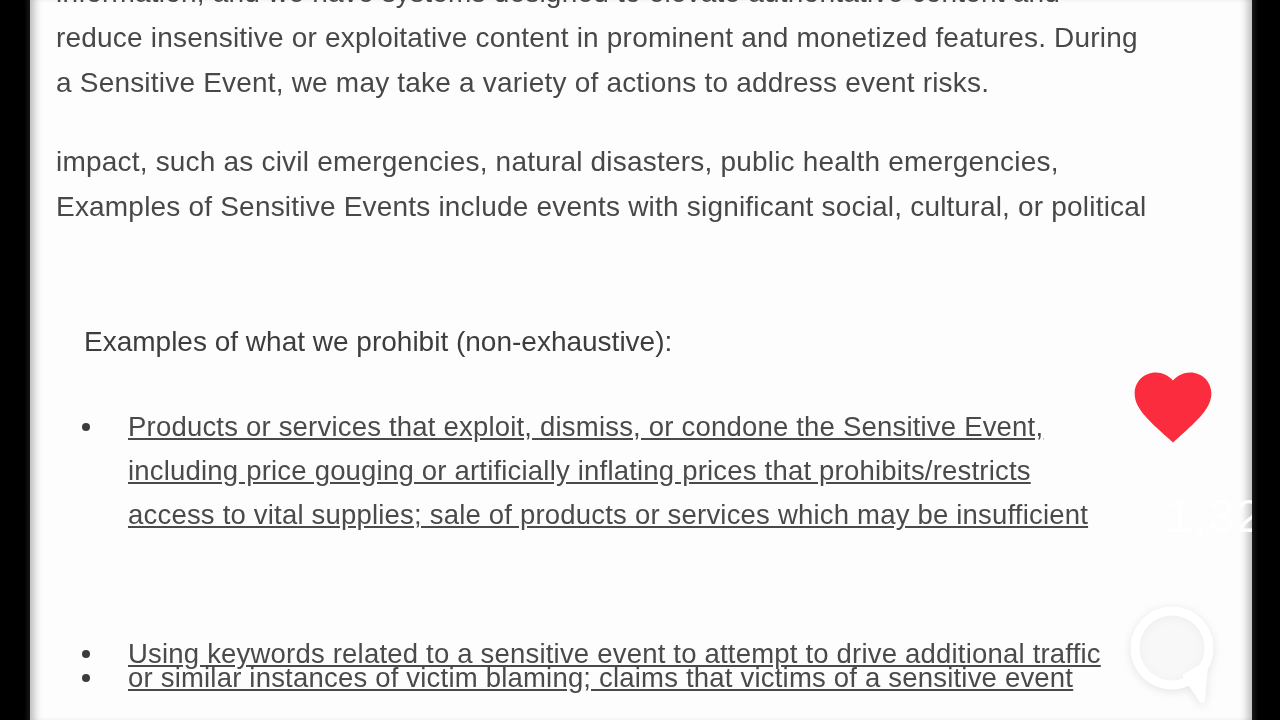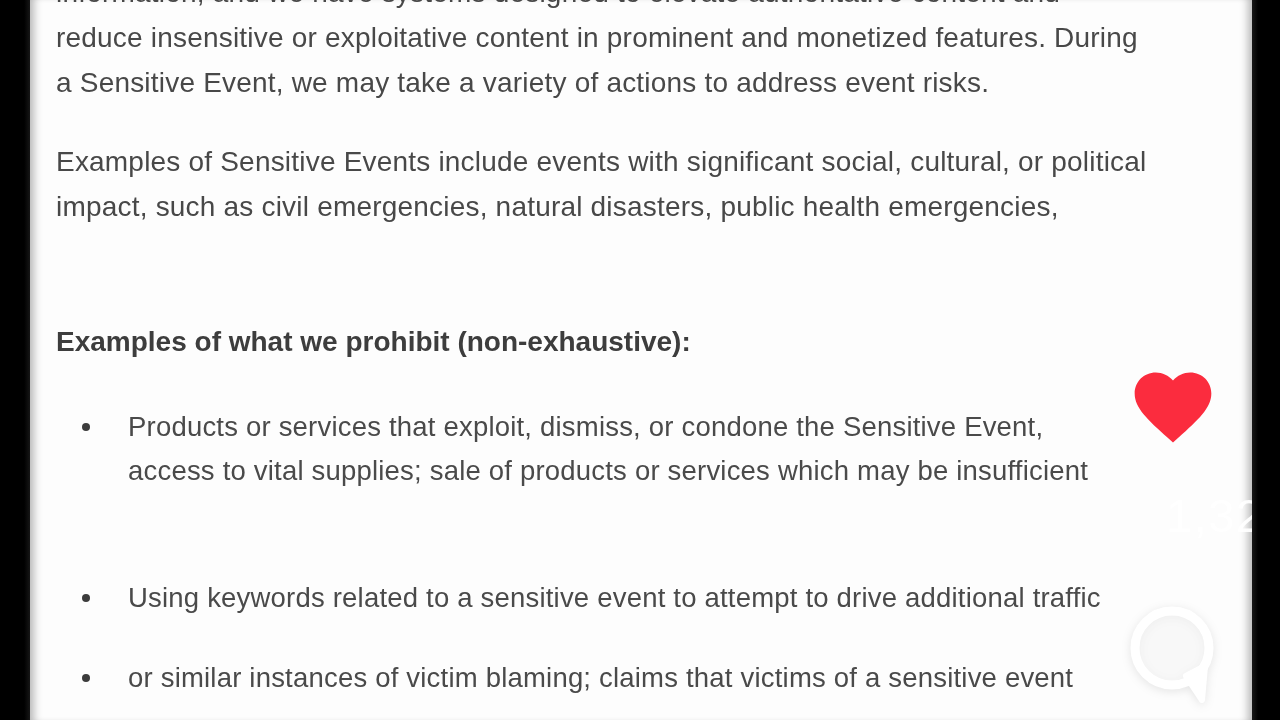--- a/index.html
+++ b/index.html
@@ -31,30 +31,30 @@
     color: #484848;
     filter: blur(0.5px);
   }
   .doc-line {
     font-size: 28px; line-height: 45px; white-space: nowrap;
     letter-spacing: 0.2px;
   }
   .para-top   { top: -30px; }
   .para-mid   { top: 139px; }
   .heading-block { top: 319px; }
-  .heading-line { font-size: 28px; line-height: 45px; font-weight: bold; color: #3d3d3d; white-space: nowrap; }
+  .heading-line { font-size: 28px; line-height: 45px; font-weight: normal; color: #3d3d3d; white-space: nowrap; margin-left: 28px; }
 
-  .bullet-row { position: absolute; left: 0; right: 0; padding-left: 98px; padding-right: 10px; color: #4a4a4a; filter: blur(0.5px); }
+  .bullet-row { position: absolute; left: 0; right: 0; padding-left: 98px; padding-right: 10px; color: #4a4a4a; filter: blur(0.5px); text-decoration: underline; }
   .bullet-row .doc-line { font-size: 27.5px; line-height: 44px; }
   .bullet-dot {
     position: absolute; left: 52px; top: 18px;
     width: 8px; height: 8px; border-radius: 50%; background: #3c3c3c;
   }
   .bullet-1 { top: 405px; }
-  .bullet-2 { top: 576px; }
+  .bullet-2 { top: 632px; }
   .bullet-3 { top: 656px; }
 
   .like-heart {
     position: absolute; left: 1097px; top: 361px; width: 92px; height: 84px;
     z-index: 6; cursor: pointer;
   }
   .like-count {
     position: absolute; left: 1096px; top: 490px; z-index: 6;
     font-size: 47px; line-height: 52px;
     color: rgba(255,255,255,0.92);
@@ -75,31 +75,32 @@
 
   <div class="stage">
 
     <div class="doc-block para-top">
       <div class="doc-line">information, and we have systems designed to elevate authoritative content and</div>
       <div class="doc-line">reduce insensitive or exploitative content in prominent and monetized features. During</div>
       <div class="doc-line">a Sensitive Event, we may take a variety of actions to address event risks.</div>
     </div>
 
     <div class="doc-block para-mid">
+      <div class="doc-line">impact, such as civil emergencies, natural disasters, public health emergencies,</div>
       <div class="doc-line">Examples of Sensitive Events include events with significant social, cultural, or political</div>
-      <div class="doc-line">impact, such as civil emergencies, natural disasters, public health emergencies,</div>
     </div>
 
     <div class="doc-block heading-block">
       <div class="heading-line">Examples of what we prohibit (non-exhaustive):</div>
     </div>
 
     <div class="bullet-row bullet-1">
       <span class="bullet-dot"></span>
       <div class="doc-line">Products or services that exploit, dismiss, or condone the Sensitive Event,</div>
+      <div class="doc-line">including price gouging or artificially inflating prices that prohibits/restricts</div>
       <div class="doc-line">access to vital supplies; sale of products or services which may be insufficient</div>
     </div>
 
     <div class="bullet-row bullet-2">
       <span class="bullet-dot"></span>
       <div class="doc-line">Using keywords related to a sensitive event to attempt to drive additional traffic</div>
     </div>
 
     <div class="bullet-row bullet-3">
       <span class="bullet-dot"></span>

